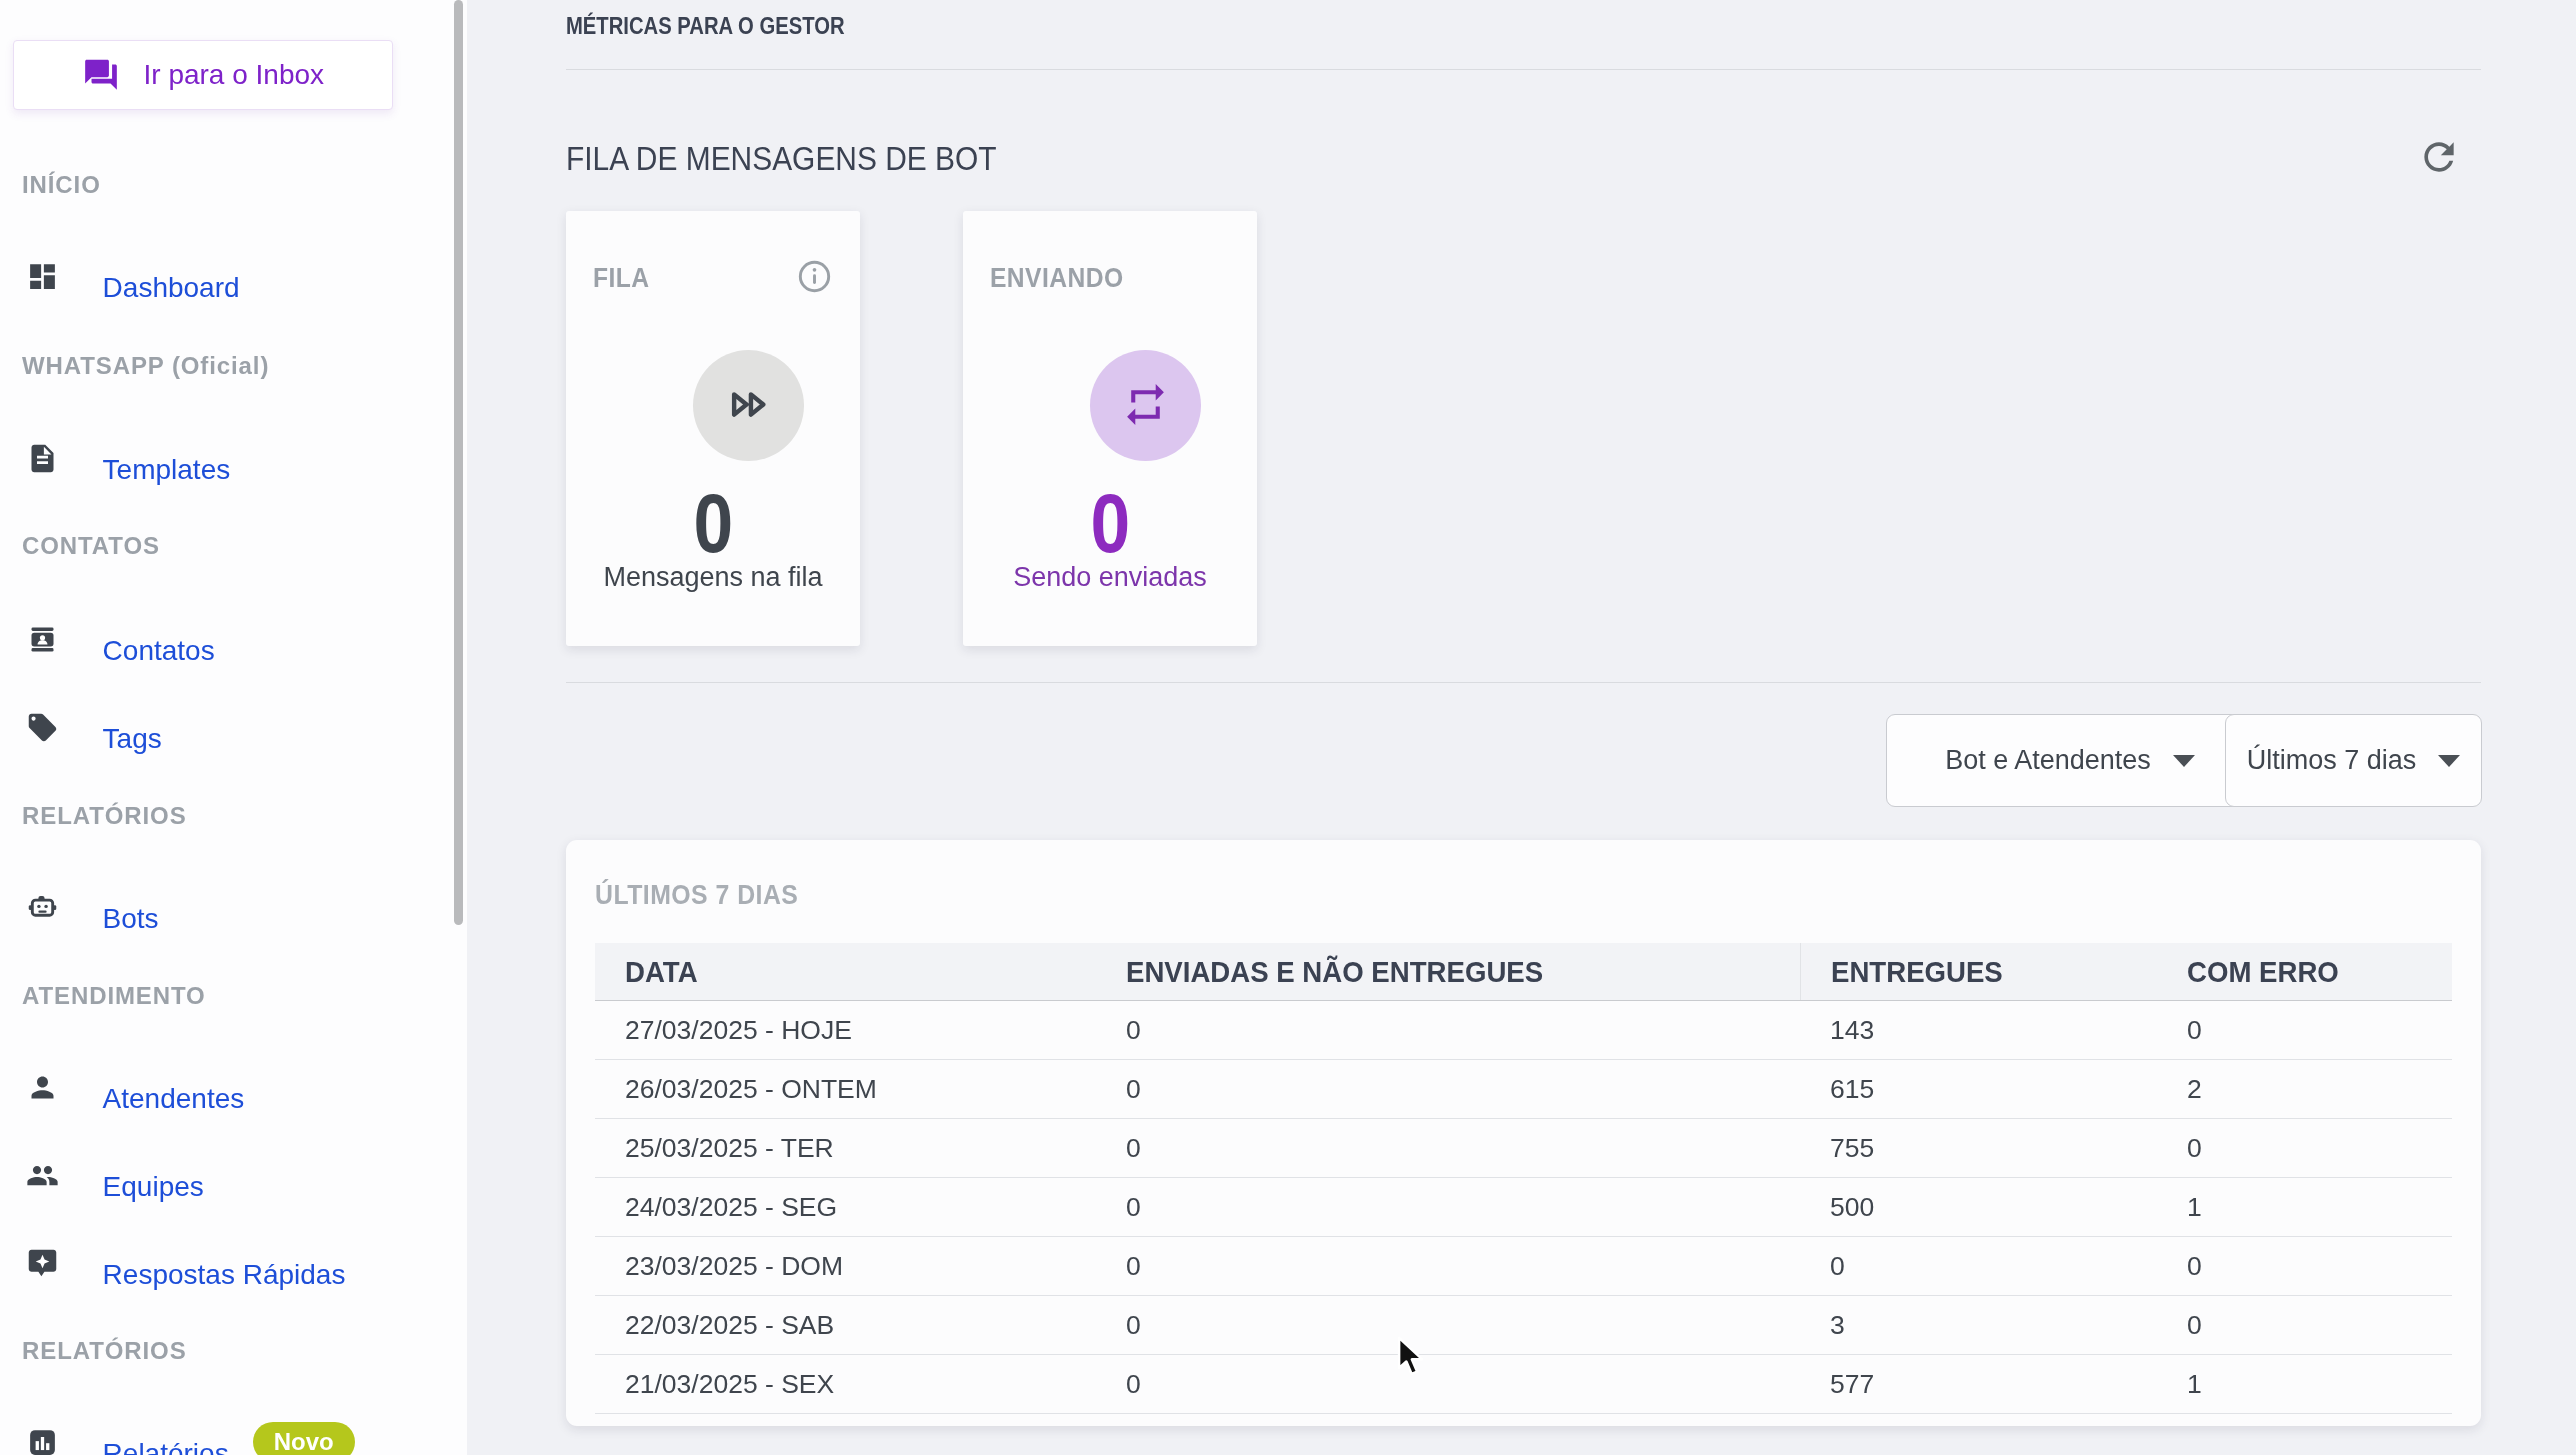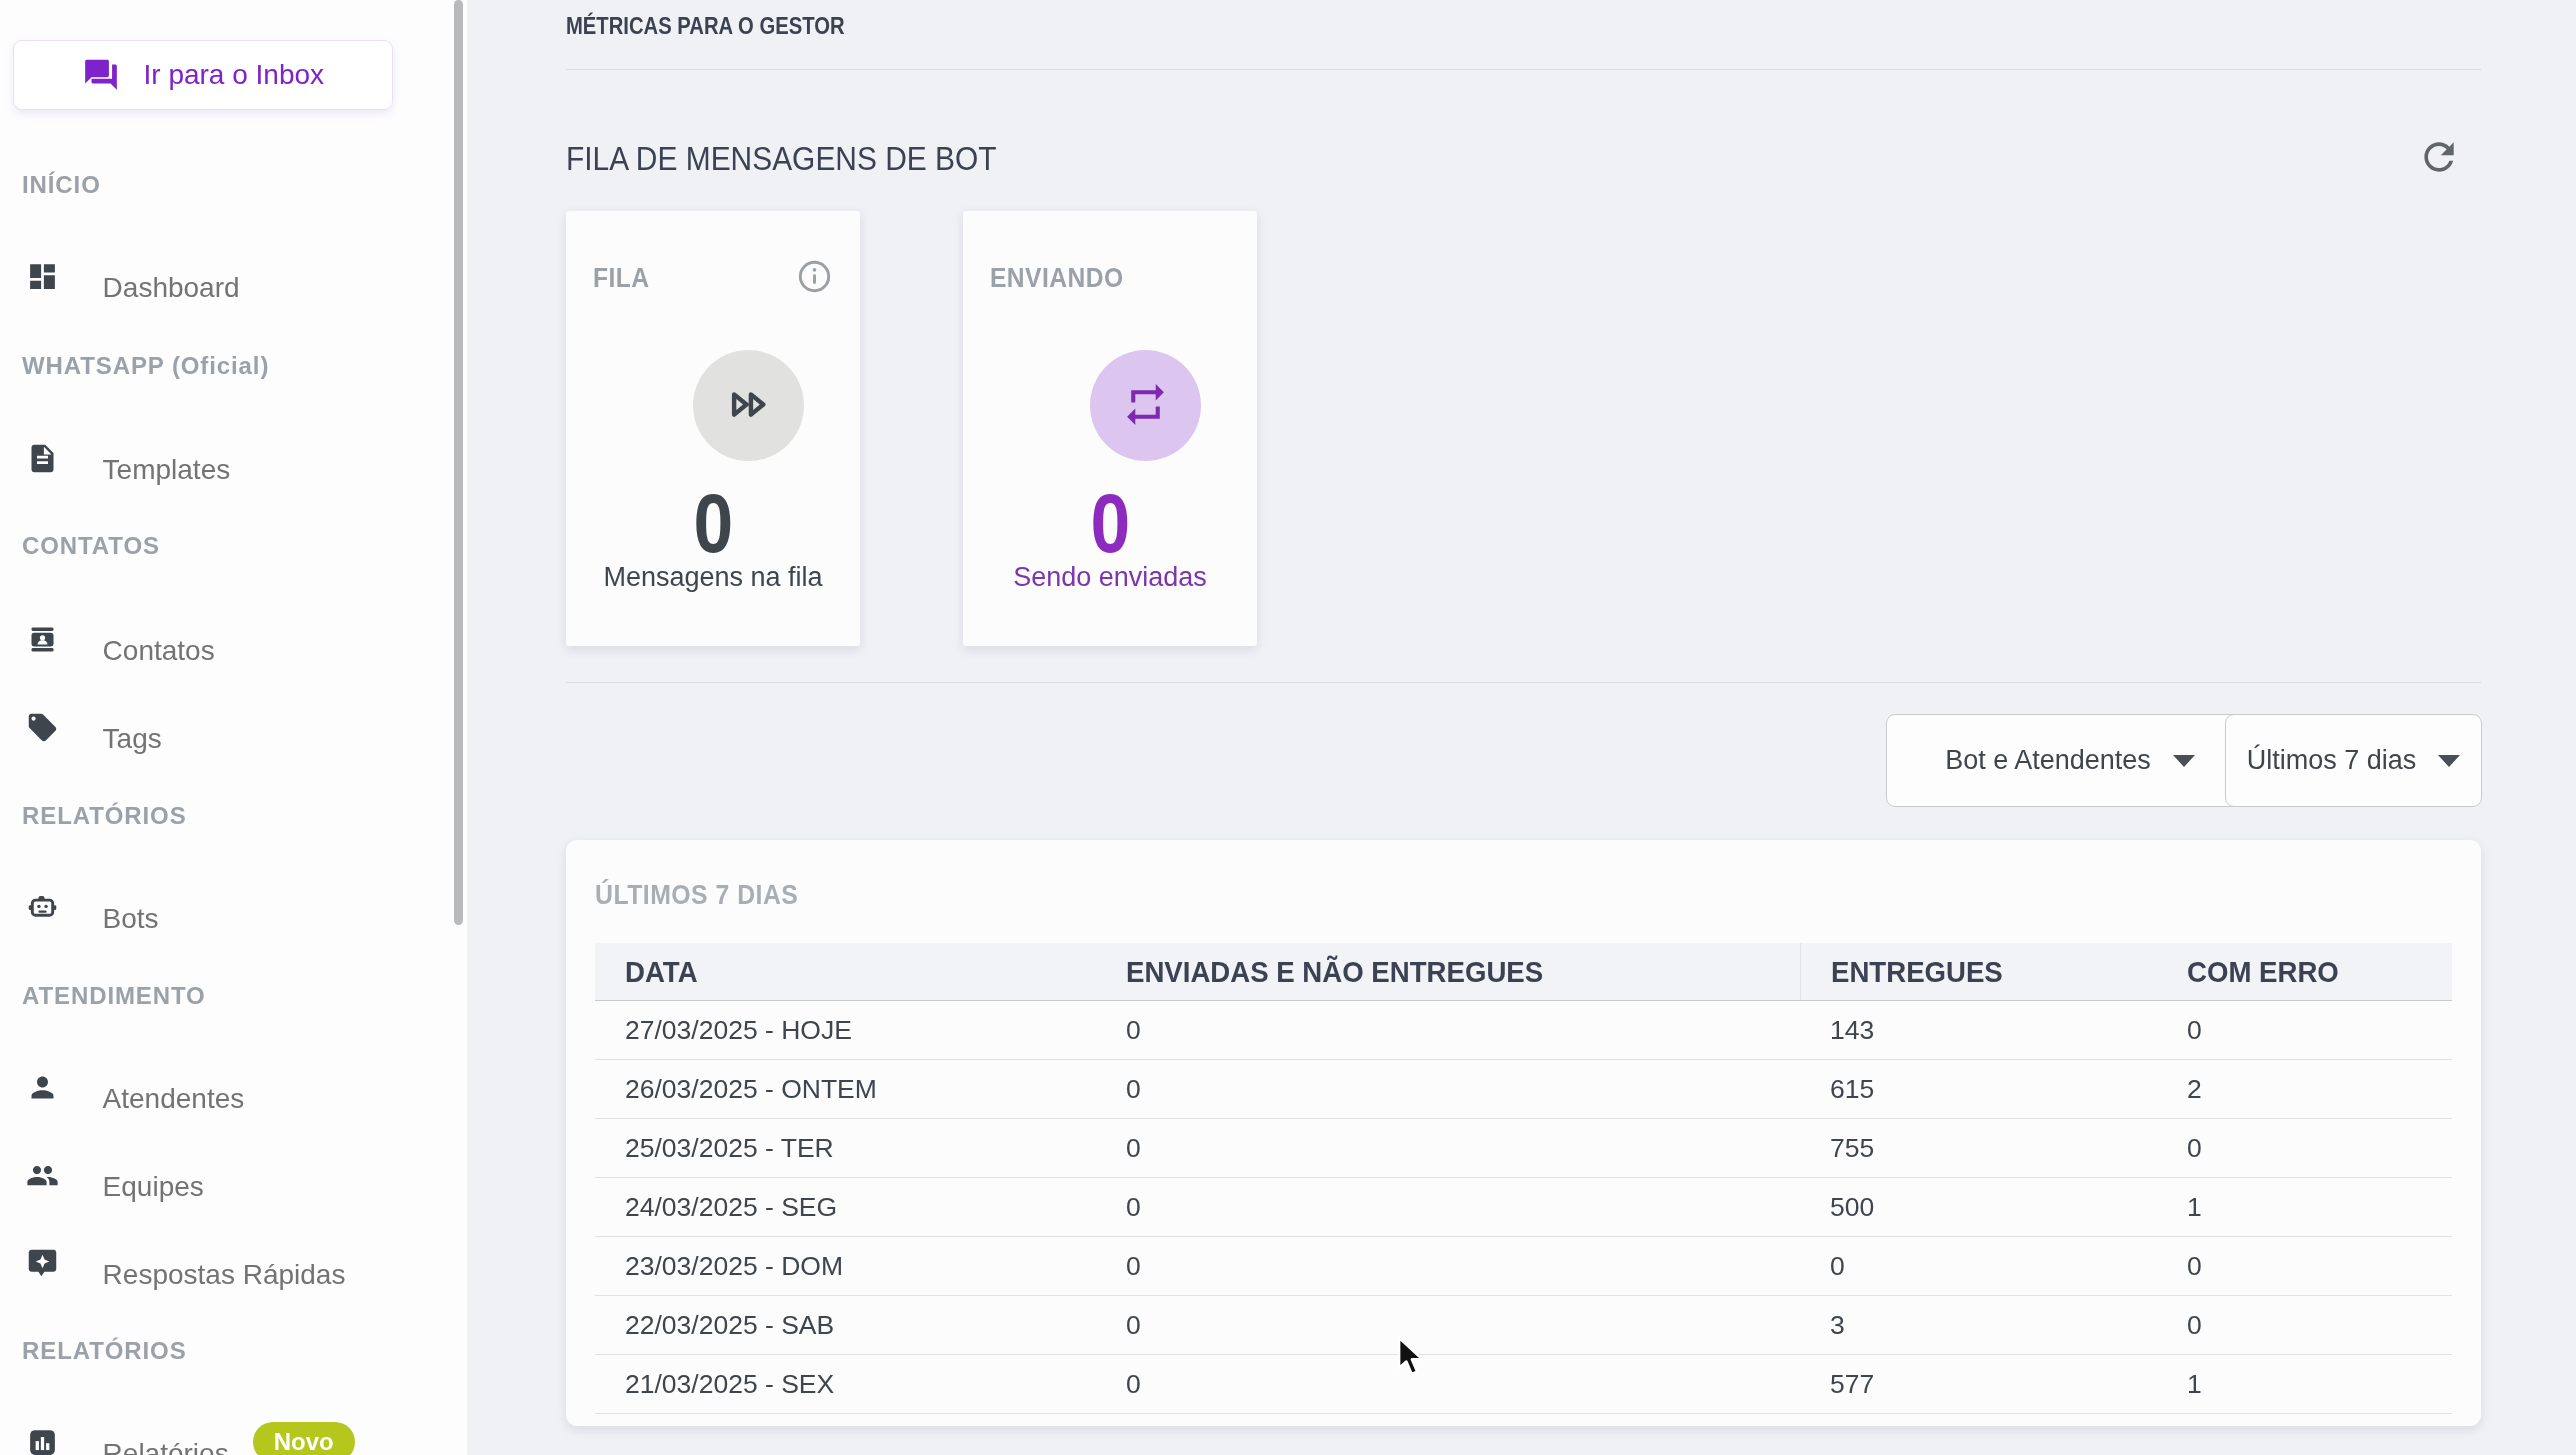--- a/index.html
+++ b/index.html
@@ -4,30 +4,30 @@
 <style>
   html,body{margin:0;padding:0;}
   .page{position:relative;width:2576px;height:1455px;overflow:hidden;
         background:#f0f1f5;font-family:"Liberation Sans","DejaVu Sans",sans-serif;
         -webkit-font-smoothing:antialiased;}
   
   .sidebar{position:absolute;left:0;top:0;width:467px;height:100%;background:#fdfdfe;}
   .sb-scroll{position:absolute;left:454px;top:0;width:9px;height:925px;
              background:#b9babc;border-radius:4.6px;}
   .inbox-btn{position:absolute;left:12.8px;top:40px;width:378px;height:68px;
-             background:#ffffff;border:1.8px solid #eadef5;border-radius:9px;
+             background:#ffffff;border:1.8px solid #eadef5;border-radius:4px;
              box-shadow:0 3.7px 9px rgba(120,60,180,.10);
              display:flex;align-items:center;justify-content:center;gap:24px;cursor:pointer;}
   .inbox-btn .lbl{font-size:28px;color:#7e22c9;}
   .sb-section{position:absolute;left:22px;height:29px;line-height:29px;
               font-size:24px;font-weight:700;color:#9ba1a8;letter-spacing:0.9px;}
   .sb-item{position:absolute;left:0;width:454px;height:66px;display:flex;
            align-items:center;padding-left:25.6px;box-sizing:border-box;cursor:pointer;}
   .sb-item .ic{width:33px;height:33px;flex:0 0 33px;display:flex;align-items:center;}
-  .sb-item .lbl{margin-left:44px;font-size:28px;color:#737373;margin-top:24px;}
+  .sb-item .lbl{margin-left:44px;font-size:28px;color:#1d4ed8;margin-top:24px;}
   .badge{margin-left:24px;background:#b5c71c;color:#fff;font-size:24px;font-weight:700;
          padding:5.5px 21px;border-radius:912px;line-height:1.2;}
   
   .main{position:absolute;left:467px;top:0;width:2109px;height:100%;}
   .cond{display:inline-block;transform:scaleX(.88);transform-origin:0 50%;white-space:nowrap;}
   .cond-c{display:inline-block;transform:scaleX(.85);transform-origin:50% 50%;white-space:nowrap;}
   .page-title{position:absolute;left:99px;top:12.8px;font-size:23px;font-weight:700;color:#3b4252;}
   .divider{position:absolute;left:99px;width:1915px;height:0;border-top:1.8px solid #d9dbdf;}
   .d1{top:69px;} .d2{top:682px;}
   .sec-title{position:absolute;left:99px;font-size:34px;font-weight:400;color:#3b4252;}

